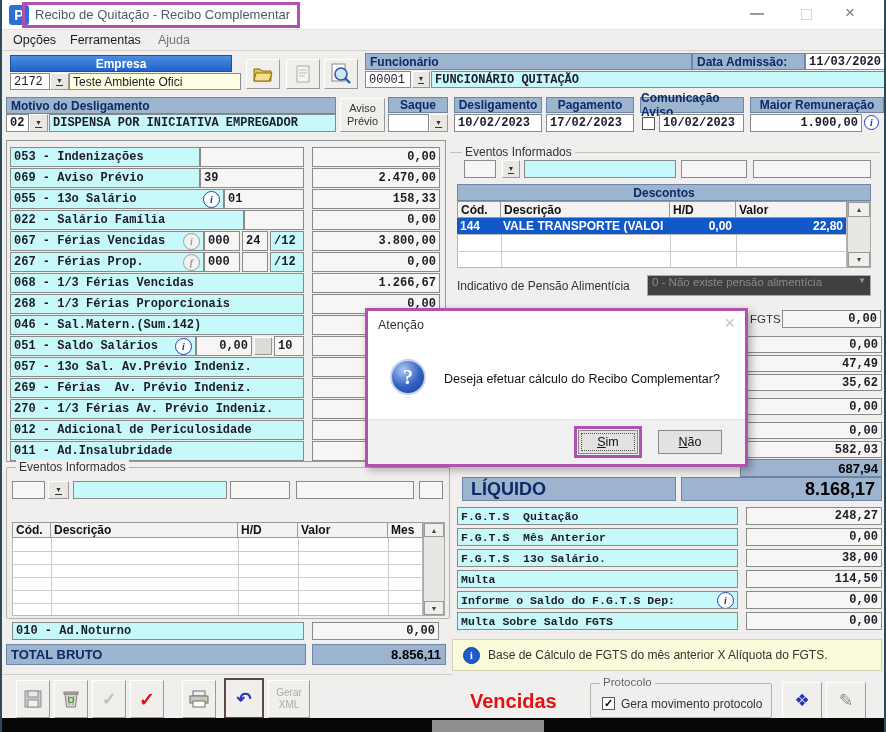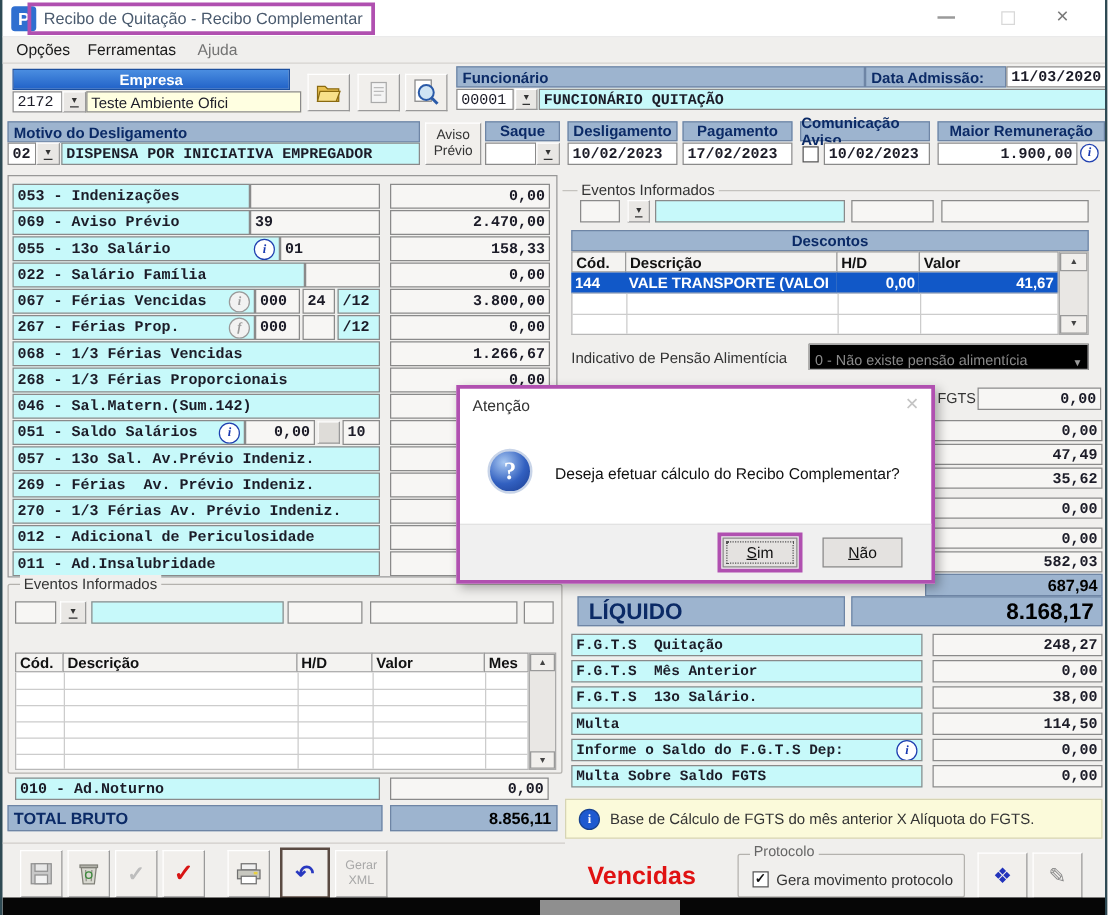--- a/index.html
+++ b/index.html
@@ -201,35 +201,35 @@
 
   <div class="abs hdr" style="left:455px;top:184px;width:414px;height:17px;">Descontos</div>
   <div class="abs cell colhdr" style="left:455px;top:201px;width:44px;height:17px;">Cód.</div>
   <div class="abs cell colhdr" style="left:498px;top:201px;width:170px;height:17px;">Descrição</div>
   <div class="abs cell colhdr" style="left:667px;top:201px;width:67px;height:17px;">H/D</div>
   <div class="abs cell colhdr" style="left:733px;top:201px;width:112px;height:17px;">Valor</div>
 
   <div class="abs cell selrow" style="left:455px;top:218px;width:44px;height:17px;">144</div>
   <div class="abs cell selrow" style="left:498px;top:218px;width:170px;height:17px;">VALE TRANSPORTE (VALOI</div>
   <div class="abs cell selrow val" style="left:667px;top:218px;width:67px;height:17px;justify-content:flex-end;">0,00</div>
-  <div class="abs cell selrow val" style="left:733px;top:218px;width:112px;height:17px;justify-content:flex-end;">41,67</div>
+  <div class="abs cell selrow val" style="left:733px;top:218px;width:112px;height:17px;justify-content:flex-end;">22,80</div>
 
   <div class="abs" style="left:455px;top:235px;width:390px;height:33px;background:#fff;border:1px solid #b8b8b8;border-top:none;">
     <div style="position:absolute;left:0;top:16px;width:100%;height:1px;background:#ccc;"></div>
     <div style="position:absolute;left:43px;top:0;width:1px;height:100%;background:#ccc;"></div>
     <div style="position:absolute;left:212px;top:0;width:1px;height:100%;background:#ccc;"></div>
     <div style="position:absolute;left:278px;top:0;width:1px;height:100%;background:#ccc;"></div>
   </div>
   <div class="abs sb" style="left:845px;top:201px;width:24px;height:67px;">
     <div class="sbbtn" style="top:0;">▲</div>
     <div class="sbbtn" style="bottom:0;">▼</div>
   </div>
 
   <div class="abs lbl" style="left:455px;top:279px;">Indicativo de Pensão Alimentícia</div>
-  <div class="abs" style="left:645px;top:275px;width:224px;height:21px;background:#000000;border:1px solid #a8a8a8;display:flex;align-items:flex-end;">
+  <div class="abs" style="left:645px;top:275px;width:224px;height:21px;background:#404040;border:1px solid #a8a8a8;display:flex;align-items:flex-start;">
     <span style="flex:1;font-size:11.5px;color:#8a8a8a;padding-left:4px;overflow:hidden;white-space:nowrap;">0 - Não existe pensão alimentícia</span>
     <span style="width:16px;font-size:8px;color:#9a9a9a;text-align:center;">▼</span>
   </div>
 
   <div class="abs lbl" style="left:748px;top:313px;font-size:11.5px;">FGTS</div>
   <div class="abs fld val" style="left:780px;top:310px;width:99px;height:18px;">0,00</div>
   <div class="abs fld val" style="left:738px;top:336px;width:142px;height:17px;">0,00</div>
   <div class="abs fld val" style="left:738px;top:355px;width:142px;height:17px;">47,49</div>
   <div class="abs fld val" style="left:738px;top:374px;width:142px;height:17px;">35,62</div>
   <div class="abs fld val" style="left:738px;top:398px;width:142px;height:17px;">0,00</div>

